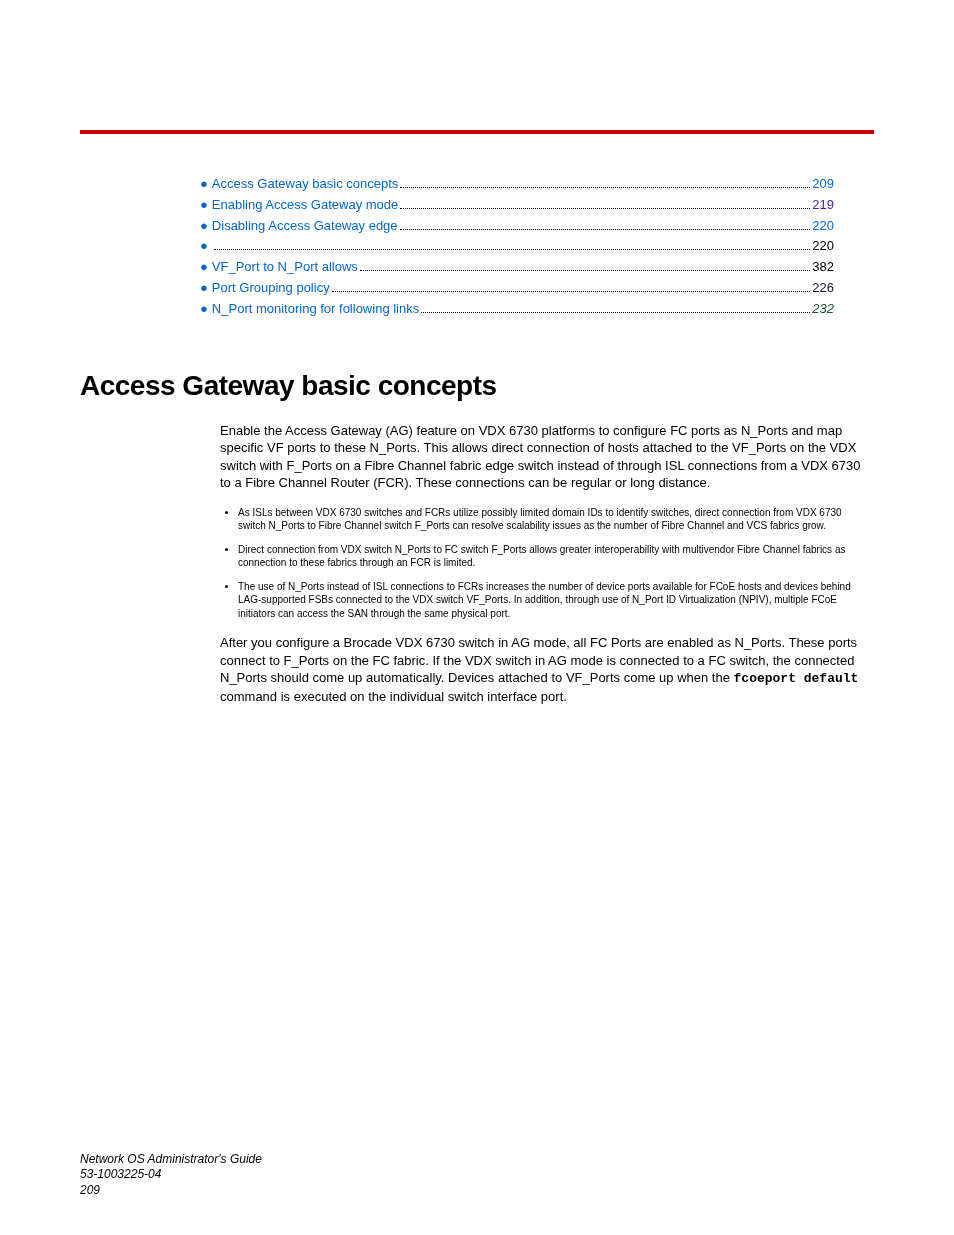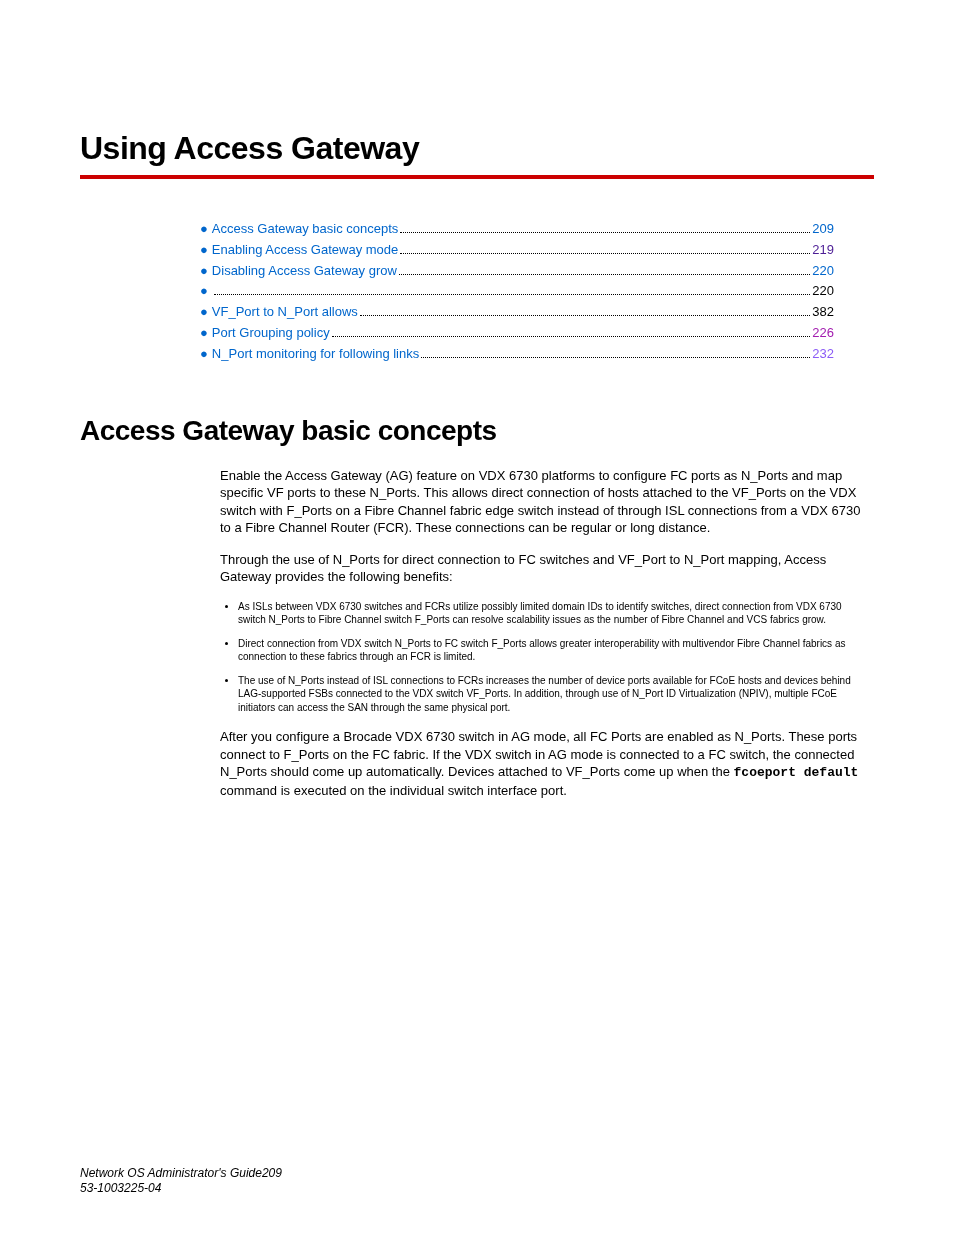--- a/index.html
+++ b/index.html
@@ -84,84 +84,83 @@
     font-size: 10px;
     line-height: 1.35;
     margin-bottom: 10px;
   }
   .footer {
     position: absolute;
     bottom: 38px;
     left: 80px;
     right: 80px;
     display: flex;
-    justify-content: flex-start;
+    justify-content: flex-end;
     font-style: italic;
     font-size: 12px;
+    flex-direction: column;
   }
   .footer-left { line-height: 1.3; }
   .footer-right { }
   .bold { font-weight: bold; font-family: Liberation Mono, monospace; }
 </style>
 </head>
 <body>
 
 <div class="page">
-  <h1 class="chapter-title">Using Access Gateway</h1>
   <hr class="red-rule">
 
   <div class="toc" id="toc-container">
       <div class="toc-row">
         <span class="toc-bullet">●</span>
         <a class="toc-link" href="#">Access Gateway basic concepts</a>
         <span class="toc-dots"></span>
         <span class="toc-page" style="color: rgb(0, 102, 204);">209</span>
       </div>
       <div class="toc-row">
         <span class="toc-bullet">●</span>
         <a class="toc-link" href="#">Enabling Access Gateway mode</a>
         <span class="toc-dots"></span>
         <span class="toc-page toc-page-black" style="color: #4c1d95;">219</span>
       </div>
       <div class="toc-row">
         <span class="toc-bullet">●</span>
-        <a class="toc-link" href="#">Disabling Access Gateway grow</a>
+        <a class="toc-link" href="#">Disabling Access Gateway edge</a>
         <span class="toc-dots"></span>
         <span class="toc-page" style="color: rgb(0, 102, 204);">220</span>
       </div>
       <div class="toc-row">
         <span class="toc-bullet">●</span>
         <span class="toc-dots"></span>
         <span class="toc-page toc-page-black" style="color: rgb(0, 0, 0);">220</span>
       </div>
       <div class="toc-row">
         <span class="toc-bullet">●</span>
         <a class="toc-link" href="#">VF_Port to N_Port allows</a>
         <span class="toc-dots"></span>
         <span class="toc-page toc-page-black" style="color: rgb(0, 0, 0);">382</span>
       </div>
       <div class="toc-row">
         <span class="toc-bullet">●</span>
         <a class="toc-link" href="#">Port Grouping policy</a>
         <span class="toc-dots"></span>
-        <span class="toc-page" style="color: #a21caf; text-align: center;">226</span>
+        <span class="toc-page" style="color: #0f172a; text-align: center;">226</span>
       </div>
       <div class="toc-row">
         <span class="toc-bullet">●</span>
         <a class="toc-link" href="#">N_Port monitoring for following links</a>
         <span class="toc-dots"></span>
-        <span class="toc-page toc-page-black" style="color: #8b5cf6;">232</span>
+        <span class="toc-page toc-page-black" style="color: #14532d; font-style: italic;">232</span>
       </div>
     </div>
 
   <h2 class="section-title">Access Gateway basic concepts</h2>
 
   <div class="body-block">
     <p>Enable the Access Gateway (AG) feature on VDX 6730 platforms to configure FC ports as N_Ports and map specific VF ports to these N_Ports. This allows direct connection of hosts attached to the VF_Ports on the VDX switch with F_Ports on a Fibre Channel fabric edge switch instead of through ISL connections from a VDX 6730 to a Fibre Channel Router (FCR). These connections can be regular or long distance.</p>
-    <p>Through the use of N_Ports for direct connection to FC switches and VF_Port to N_Port mapping, Access Gateway provides the following benefits:</p>
     <ul id="bullet-list">
         <li>As ISLs between VDX 6730 switches and FCRs utilize possibly limited domain IDs to identify switches, direct connection from VDX 6730 switch N_Ports to Fibre Channel switch F_Ports can resolve scalability issues as the number of Fibre Channel and VCS fabrics grow.</li>
         <li>Direct connection from VDX switch N_Ports to FC switch F_Ports allows greater interoperability with multivendor Fibre Channel fabrics as connection to these fabrics through an FCR is limited.</li>
         <li>The use of N_Ports instead of ISL connections to FCRs increases the number of device ports available for FCoE hosts and devices behind LAG-supported FSBs connected to the VDX switch VF_Ports. In addition, through use of N_Port ID Virtualization (NPIV), multiple FCoE initiators can access the SAN through the same physical port.</li>
       </ul>
     <p>
       <span>After you configure a Brocade VDX 6730 switch in AG mode, all FC Ports are enabled as N_Ports. These ports connect to F_Ports on the FC fabric. If the VDX switch in AG mode is connected to a FC switch, the connected N_Ports should come up automatically. Devices attached to VF_Ports come up when the </span><span class="bold">fcoeport default</span><span> command is executed on the individual switch interface port.</span>
     </p>
   </div>
 </div>

